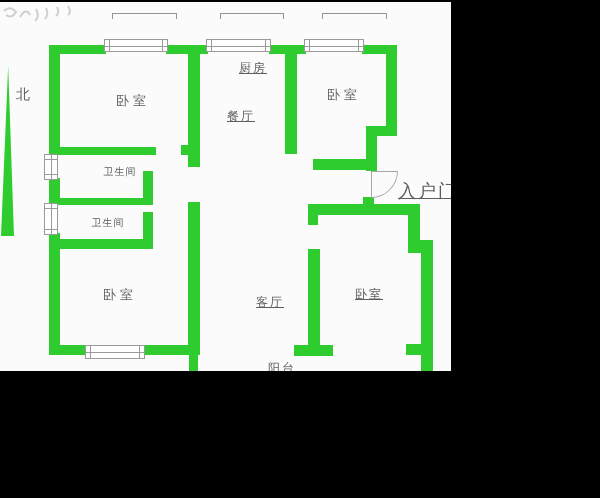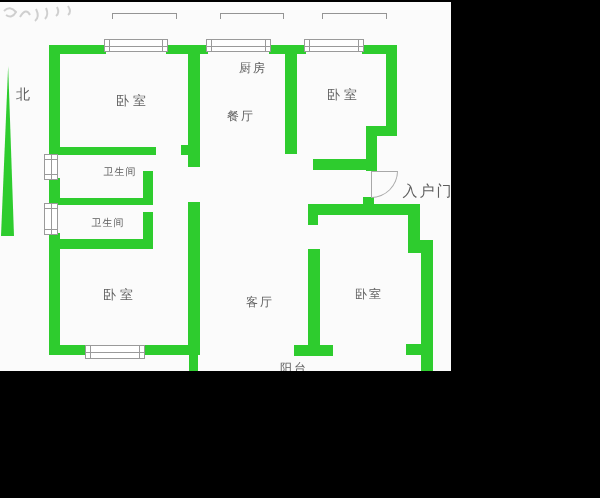--- a/index.html
+++ b/index.html
@@ -11,21 +11,21 @@
     position:absolute;left:0;top:2px;width:451px;height:369px;
     background:#fbfbfb;overflow:hidden;
   }
   .wall{position:absolute;background:#2ecc2e;}
   .lbl{
     position:absolute;transform:translate(-50%,-50%);
     color:#5e5e5e;white-space:nowrap;line-height:1;
   }
   .room-lbl{font-size:13px;letter-spacing:4px;}
   .small-lbl{font-size:10px;letter-spacing:1px;}
-  .mid-lbl{font-size:12px;letter-spacing:2px;}
+  .mid-lbl{font-size:12px;letter-spacing:2px;text-decoration:underline;}
   .winH,.winV{position:absolute;background:#fff;border:1px solid #9a9a9a;box-sizing:border-box;}
   .winH::before{content:"";position:absolute;left:0;right:0;top:50%;height:1px;background:#9a9a9a;}
   .winH::after{content:"";position:absolute;top:-1px;bottom:-1px;left:4px;right:4px;
     border-left:1px solid #9a9a9a;border-right:1px solid #9a9a9a;}
   .winV::before{content:"";position:absolute;top:0;bottom:0;left:50%;width:1px;background:#9a9a9a;}
   .winV::after{content:"";position:absolute;left:-1px;right:-1px;top:4px;bottom:4px;
     border-top:1px solid #9a9a9a;border-bottom:1px solid #9a9a9a;}
   .dim{position:absolute;height:6px;border-top:1px solid #949494;}
   .dim::before,.dim::after{content:"";position:absolute;top:-1px;width:1px;height:6px;background:#949494;}
   .dim::before{left:0;} .dim::after{right:0;}
@@ -108,18 +108,18 @@
 
   <div class="door-arc" style="left:371px;top:169px;width:27px;height:27px;"></div>
 
   <div class="lbl room-lbl" style="left:133px;top:98px;">卧室</div>
   <div class="lbl mid-lbl" style="left:253px;top:66px;">厨房</div>
   <div class="lbl mid-lbl" style="left:241px;top:114px;">餐厅</div>
   <div class="lbl room-lbl" style="left:344px;top:92px;">卧室</div>
   <div class="lbl small-lbl" style="left:120px;top:170px;">卫生间</div>
   <div class="lbl small-lbl" style="left:108px;top:221px;">卫生间</div>
   <div class="lbl room-lbl" style="left:120px;top:292px;">卧室</div>
-  <div class="lbl mid-lbl" style="left:260px;top:300px;">客厅</div>
+  <div class="lbl mid-lbl" style="left:270px;top:300px;">客厅</div>
   <div class="lbl mid-lbl" style="left:369px;top:292px;">卧室</div>
-  <div class="lbl mid-lbl" style="left:276px;top:366px;padding-left:36px;">阳台</div>
-  <div class="lbl mid-lbl" style="left:428px;top:189px;font-size:15px;">入户门</div>
+  <div class="lbl mid-lbl" style="left:264px;top:366px;padding-left:36px;">阳台</div>
+  <div class="lbl mid-lbl" style="left:428px;top:189px;font-size:18px;">入户门</div>
 
 </div>
 
 </body></html>

